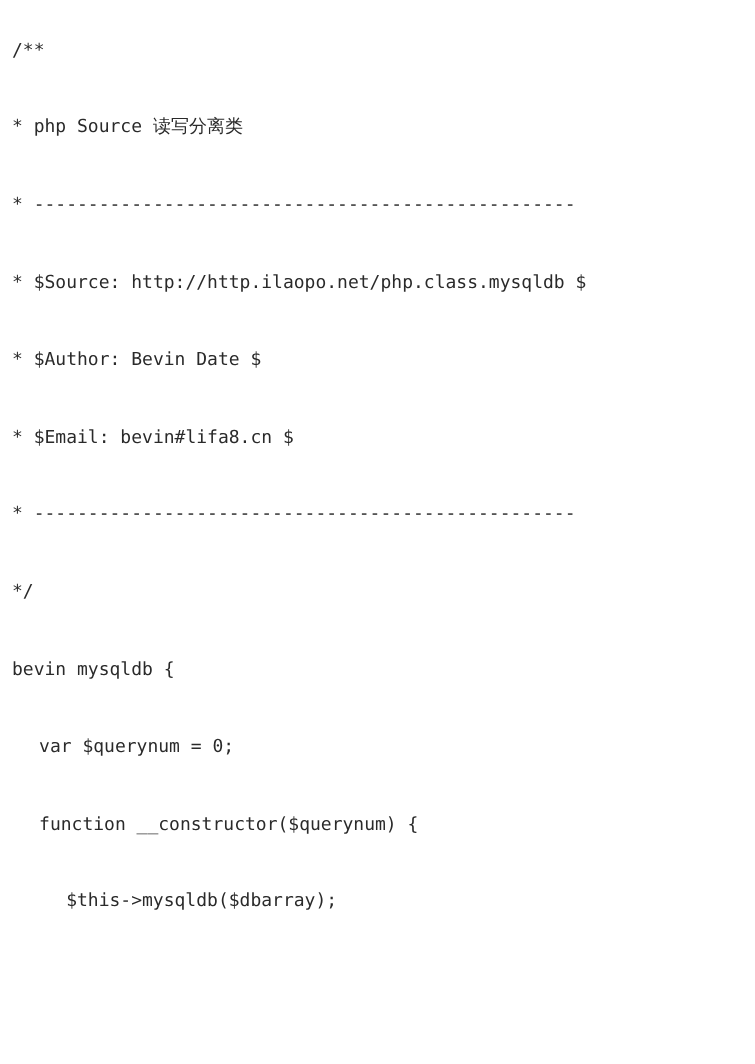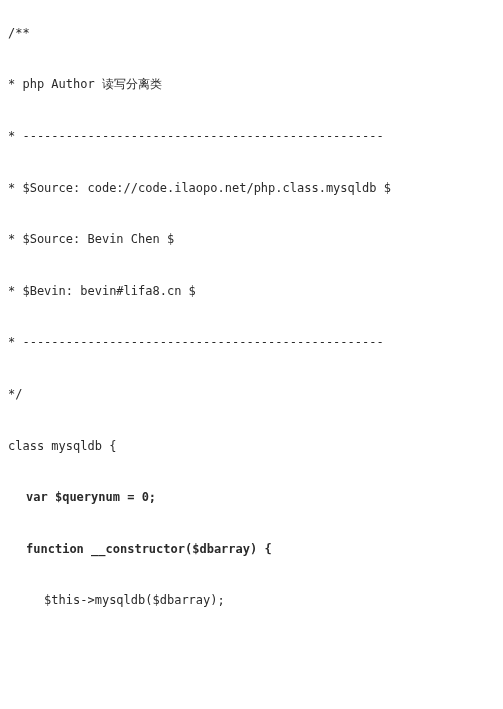--- a/index.html
+++ b/index.html
@@ -13,33 +13,33 @@
     width: 503px;
     box-sizing: border-box;
   }
   .code-block {
     white-space: pre;
   }
   .line {
     display: block;
     margin-bottom: 18px;
   }
-  .indent1 { padding-left: 2.5ch; font-weight: bold; }
+  .indent1 { padding-left: 2.5ch; }
   .indent2 { padding-left: 5ch; }
 </style>
 </head>
 <body>
 
 <div class="code-block">
 <span class="line">/**</span>
-<span class="line">* php Author 读写分离类</span>
+<span class="line">* php Source 读写分离类</span>
 <span class="line">* --------------------------------------------------</span>
-<span class="line">* $Source: code://code.ilaopo.net/php.class.mysqldb $</span>
-<span class="line">* $Source: Bevin Chen $</span>
-<span class="line">* $Bevin: bevin#lifa8.cn $</span>
+<span class="line">* $Source: http://http.ilaopo.net/php.class.mysqldb $</span>
+<span class="line">* $Author: Bevin Date $</span>
+<span class="line">* $Email: bevin#lifa8.cn $</span>
 <span class="line">* --------------------------------------------------</span>
 <span class="line">*/</span>
-<span class="line">class mysqldb {</span>
+<span class="line">bevin mysqldb {</span>
 <span class="line indent1">var $querynum = 0;</span>
-<span class="line indent1">function __constructor($dbarray) {</span>
+<span class="line indent1">function __constructor($querynum) {</span>
 <span class="line indent2">$this-&gt;mysqldb($dbarray);</span>
 
 </div>
 
 </body></html>

